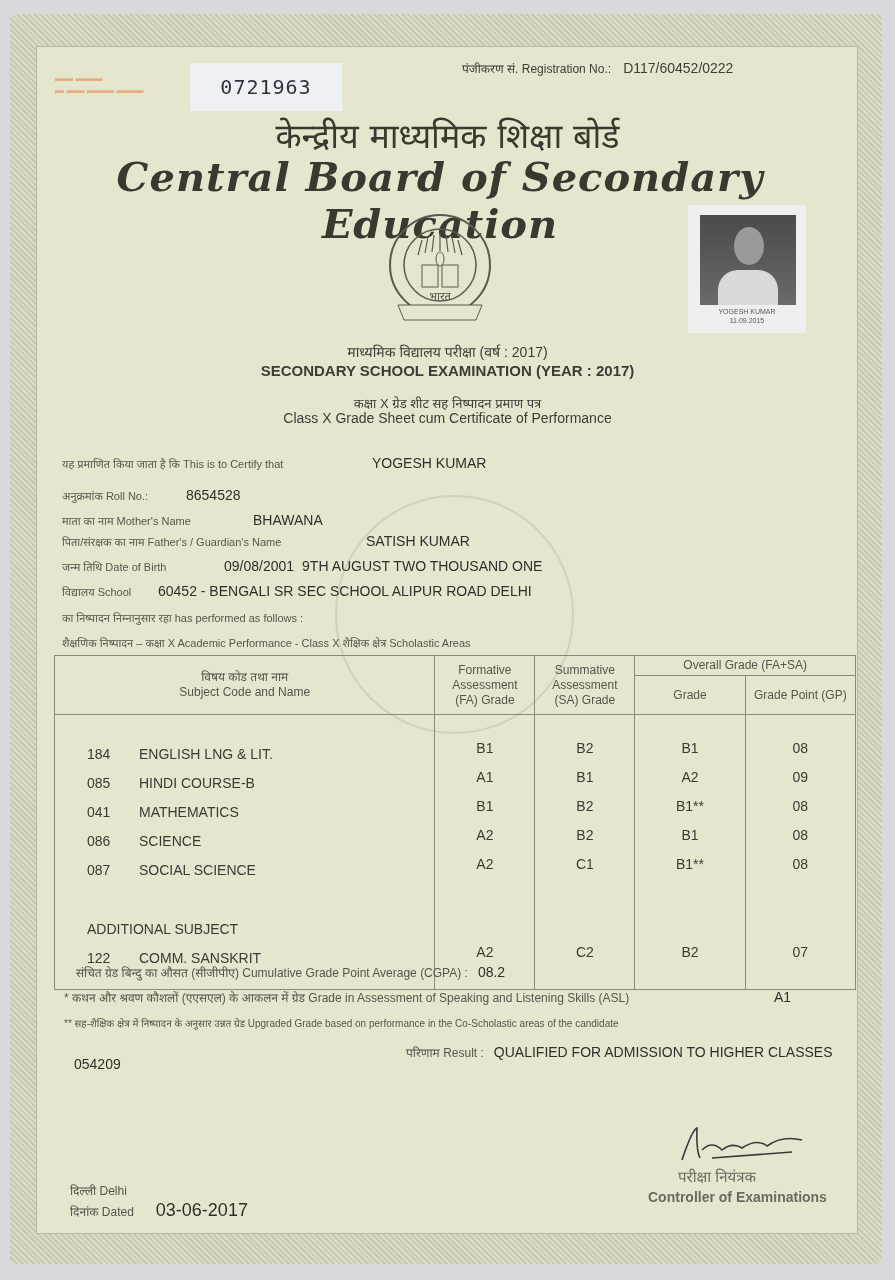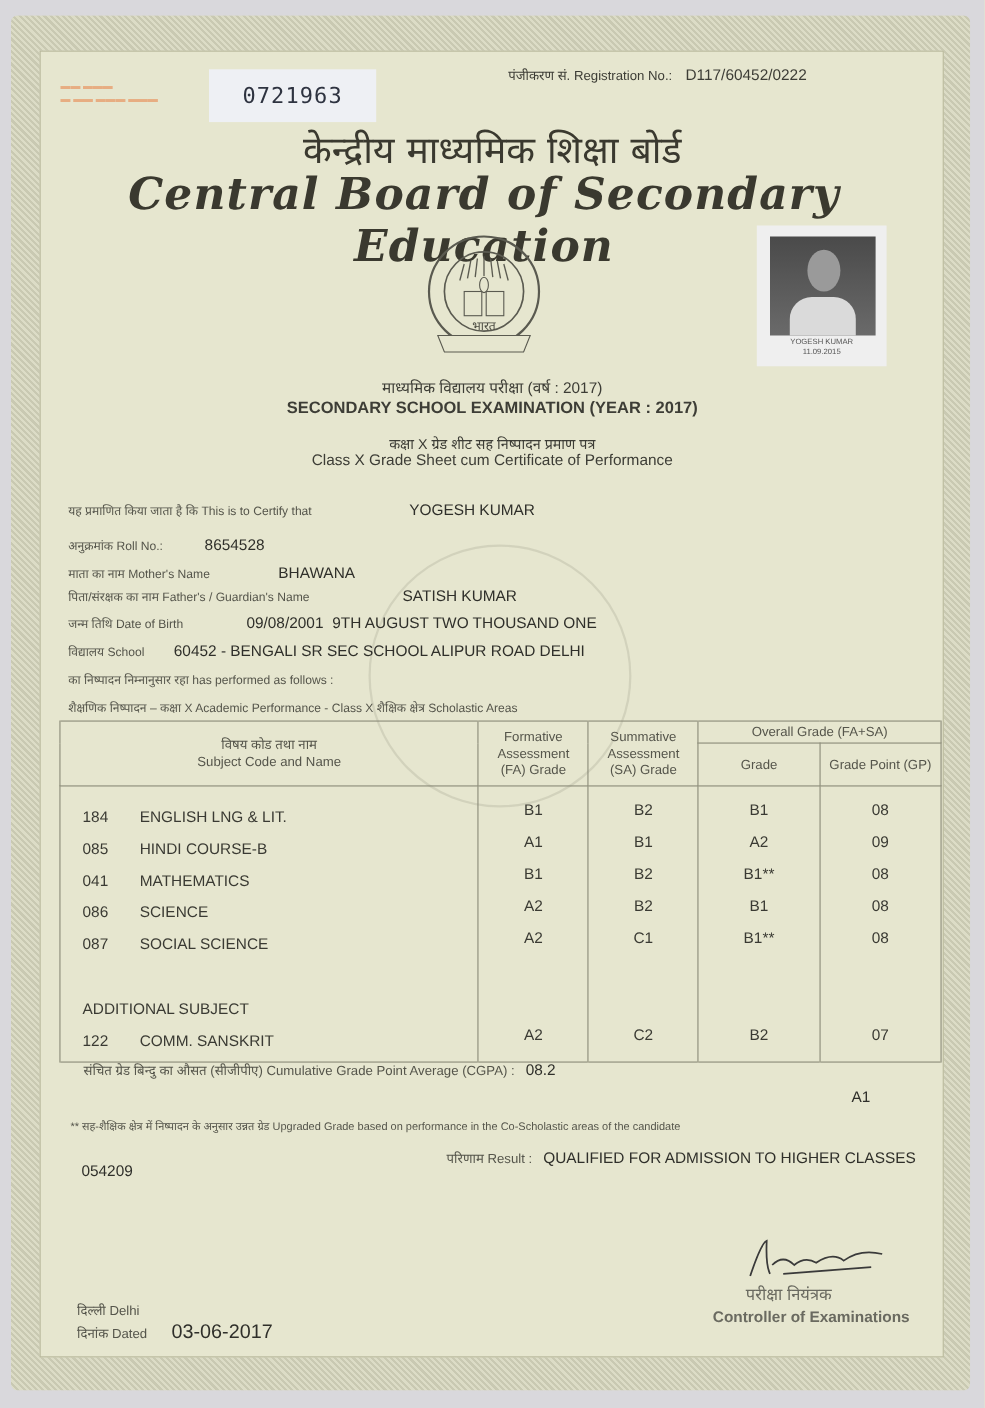--- a/index.html
+++ b/index.html
@@ -25,21 +25,21 @@
   .exam-en{top:362px;font-size:15px;font-weight:bold;}
   .cert-hi{top:394px;font-size:13px;}
   .cert-en{top:410px;font-size:14px;}
   .row{left:62px;font-size:11px;color:#55554b;display:flex;align-items:baseline;}
   .row .v{font-size:14px;color:#2f2f2a;}
   .seal-wm{left:335px;top:495px;width:235px;height:235px;border-radius:50%;border:2px solid rgba(150,150,130,.25);}
   table.grades{position:absolute;left:54px;top:655px;width:802px;border-collapse:collapse;color:#3a3a33;font-size:14px;}
   table.grades td, table.grades th{border-left:1px solid #8a8a78;border-right:1px solid #8a8a78;font-weight:normal;}
   table.grades{border:1px solid #8a8a78;}
   table.grades th{font-size:12px;color:#55554b;text-align:center;vertical-align:middle;border-bottom:1px solid #8a8a78;padding:2px 4px;line-height:15px;}
-  .body-cell{vertical-align:top;padding:0;border-radius:10px;}
+  .body-cell{vertical-align:top;padding:12px;border-radius:10px;}
   .subj-line{height:29px;display:flex;align-items:center;}
   .subj-line .code{width:52px;padding-left:20px;}
   .grade-line{height:29px;display:flex;align-items:center;justify-content:center;}
   .footer-text{left:64px;font-size:12px;color:#55554b;}
   .footer-text .v{font-size:14px;color:#2f2f2a;margin-left:10px;}
   .sig{left:672px;top:1120px;width:140px;height:50px;}
 </style>
 </head>
 <body>
 
@@ -210,21 +210,21 @@
           <div class="grade-line">07</div>
       </td>
     </tr>
   </tbody>
 </table>
 
 <div class="abs footer-text" style="top:964px;margin-left:12px;">
   <span>संचित ग्रेड बिन्दु का औसत (सीजीपीए) Cumulative Grade Point Average (CGPA) :</span><span class="v">08.2</span>
 </div>
 <div class="abs footer-text" style="top:989px;width:720px;">
-  <span class="v" style="position:absolute;left:700px">A1</span>
+  <span>* कथन और श्रवण कौशलों (एएसएल) के आकलन में ग्रेड Grade in Assessment of Speaking and Listening Skills (ASL)</span><span class="v" style="position:absolute;left:700px">A1</span>
 </div>
 <div class="abs footer-text" style="top:1016px;font-size:10px;">** सह-शैक्षिक क्षेत्र में निष्पादन के अनुसार उन्नत ग्रेड Upgraded Grade based on performance in the Co-Scholastic areas of the candidate</div>
 <div class="abs footer-text" style="top:1056px;"><span class="v" style="margin-left:10px">054209</span></div>
 <div class="abs footer-text" style="top:1044px;left:406px;">
   <span>परिणाम  Result :</span><span class="v">QUALIFIED FOR ADMISSION TO HIGHER CLASSES</span>
 </div>
 
 <svg class="abs sig" viewBox="0 0 140 50">
   <path d="M10 40 Q20 10 25 8 Q24 30 28 38 M30 30 Q40 20 50 30 Q60 22 70 28 Q85 18 95 26 Q110 15 130 20 M40 38 L120 32" fill="none" stroke="#3a3a3a" stroke-width="1.6"></path>
 </svg>

